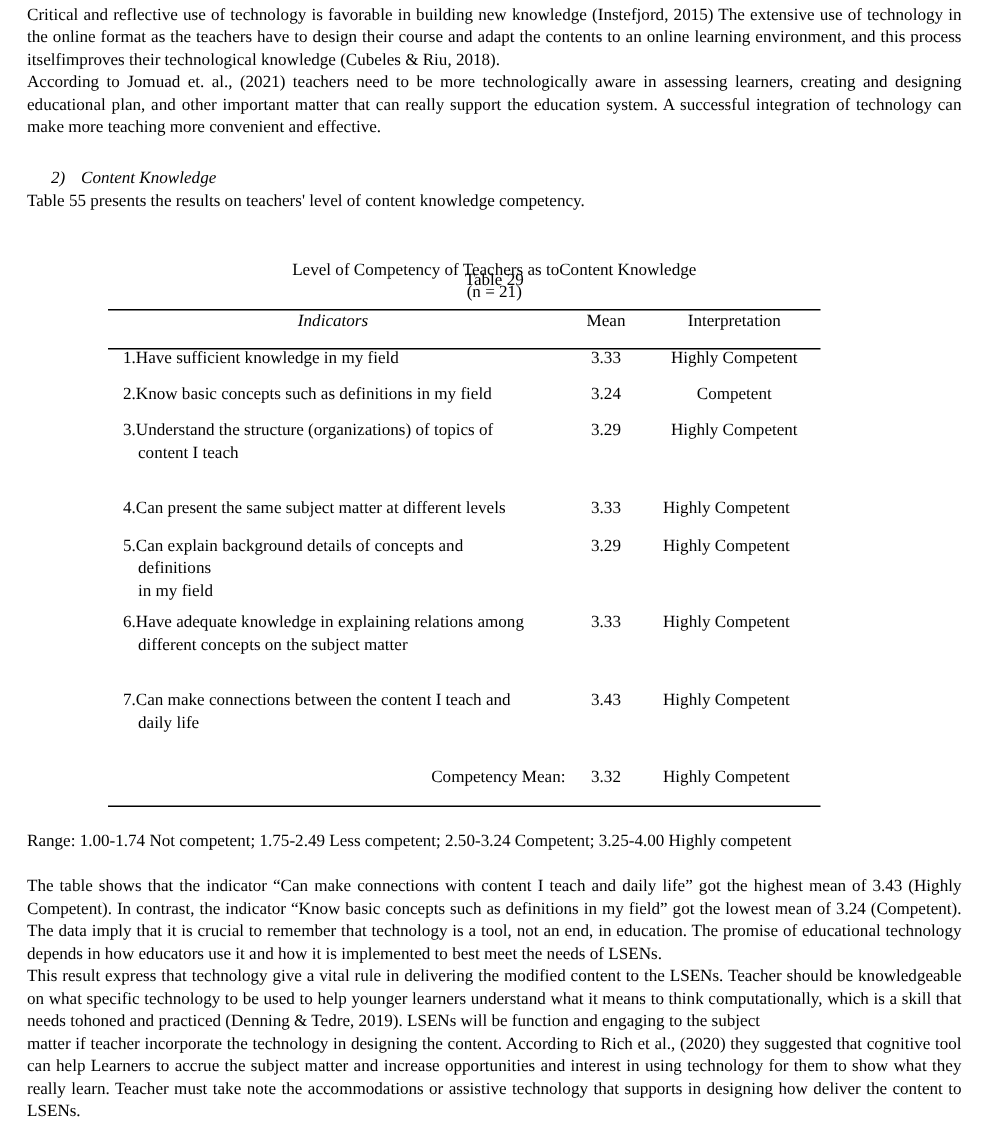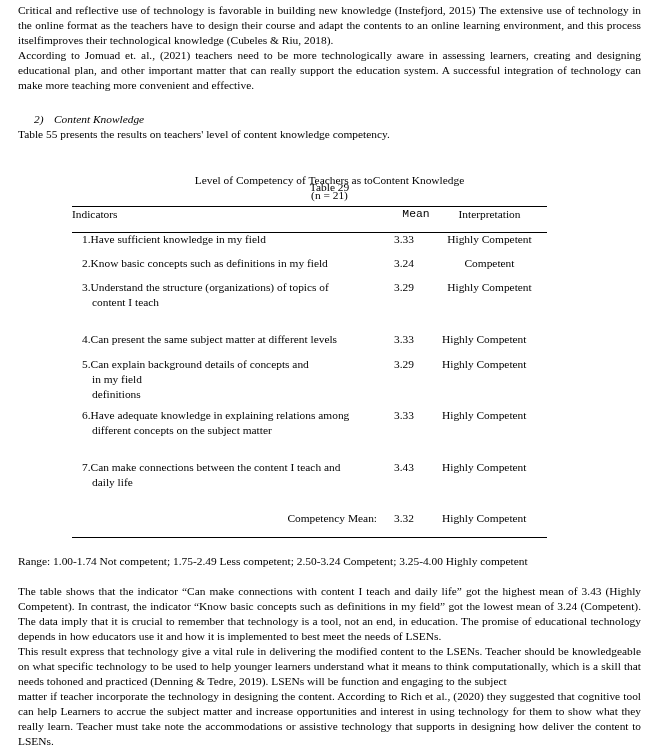--- a/index.html
+++ b/index.html
@@ -15,22 +15,22 @@
   .heading { position: absolute; top: 112px; left: 16px; font-style: italic; }
   .heading .num { display: inline-block; width: 20px; }
   .intro { position: absolute; top: 127px; left: 0; }
   .caption { position: absolute; left: 0; width: 623px; text-align: center; }
   .cap1 { top: 157px; margin-top: 23px; } .cap2 { top: 173px; } .cap3 { top: 188px; }
 
   .tbl { position: absolute; left: 54px; top: 206px; width: 475px; }
   .rule { position: absolute; left: 0; width: 475px; height: 0; border-top: 1px solid #000; }
   .rule.top { top: 0; } .rule.mid { top: 26px; } .rule.bot { top: 331px; }
   .hdr { position: absolute; top: 0; height: 26px; line-height: 14px; }
-  .hdr.ind { left: 0; width: 300px; top: 0; }
-  .hdr.mean { left: 328px; width: 32px; text-align: center; font-family: Liberation Mono, monospace; }
+  .hdr.ind { left: 0; width: 300px; text-align: center; top: 0; font-style: italic; }
+  .hdr.mean { left: 316px; width: 32px; text-align: center; }
   .hdr.interp { left: 360px; width: 115px; text-align: center; }
   .row { position: absolute; left: 0; width: 475px; }
   .row .ind { position: absolute; left: 10px; width: 285px; }
   .row .ind .wrap { padding-left: 10px; text-indent: -10px; display: block; }
   .row .mean { position: absolute; left: 316px; width: 32px; text-align: center; }
   .row .interp { position: absolute; left: 360px; width: 115px; text-align: center; }
   .row .interp.left { text-align: left; left: 370px; }
   .agg .label { position: absolute; left: 0; width: 305px; text-align: right; }
 
   .range { position: absolute; top: 554px; left: 0; }
@@ -85,22 +85,22 @@
     <div class="row" style="top:126px">
       <span class="ind">
           <span class="wrap">4.Can present the same subject matter at different levels</span>
         </span>
       <span class="mean">3.33</span>
       <span class="interp left">Highly Competent</span>
     </div>
     <div class="row" style="top:151px">
       <span class="ind">
         <span class="wrap">5.Can explain background details of concepts and</span>
+        <span class="wrap" style="padding-left:10px;text-indent:0">definitions</span>
         <span class="wrap" style="padding-left:10px;text-indent:0">in my field</span>
-        <span class="wrap" style="padding-left:10px;text-indent:0">definitions</span>
       </span>
       <span class="mean">3.29</span>
       <span class="interp left">Highly Competent</span>
     </div>
     <div class="row" style="top:202px">
       <span class="ind" style="width:275px">
           <span class="wrap">6.Have adequate knowledge in explaining relations among different concepts on the subject matter</span>
         </span>
       <span class="mean">3.33</span>
       <span class="interp left">Highly Competent</span>

